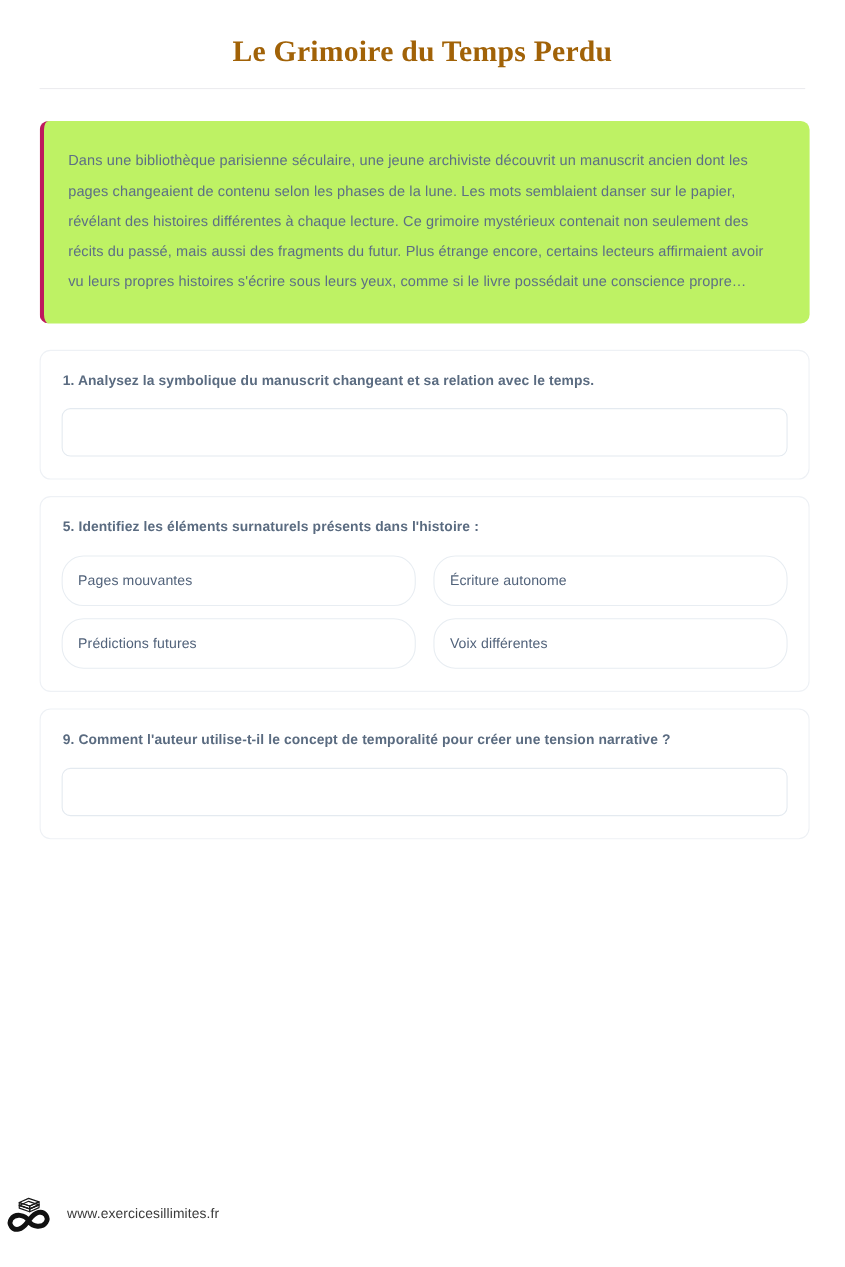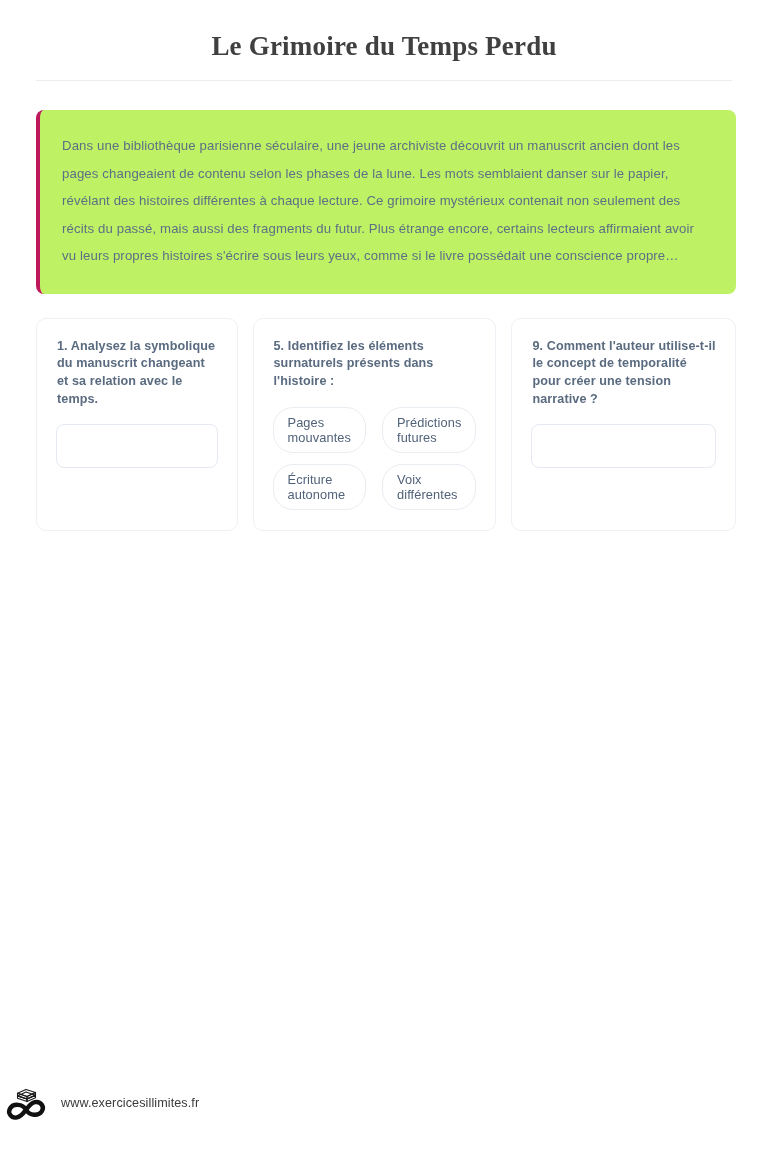--- a/index.html
+++ b/index.html
@@ -26,21 +26,21 @@
   }
 
   
   .header {
     padding: 22px 36px 0 36px;
   }
   .doc-title {
     font-family: "Liberation Serif", serif;
     font-size: 27px;
     font-weight: 700;
-    color: #404040;
+    color: #a16207;
     text-align: center;
     letter-spacing: 0.2px;
     margin: 0;
     padding: 8px 0 18px 0;
     line-height: 1.2;
   }
   .header-rule {
     height: 1px;
     width: 100%;
     background: #ececef;
@@ -62,21 +62,21 @@
     font-size: 13.2px;
     line-height: 2.08;
     color: #5d6f85;
     letter-spacing: 0.12px;
   }
 
   
   .questions {
     padding: 24px 32px 0 36px;
     display: flex;
-    flex-direction: row;
+    flex-direction: column;
     gap: 15px;
   }
   .q-card {
     border: 1px solid #eef1f5;
     border-radius: 10px;
     background: #ffffff;
     padding: 19px 19px 20px 19px;
   }
   .q-label {
     font-size: 12.6px;
@@ -160,22 +160,22 @@
 
     <div class="q-card">
       <p class="q-label">1. Analysez la symbolique du manuscrit changeant et sa relation avec le temps.</p>
       <input class="q-input" type="text" placeholder="" style="">
     </div>
 
     <div class="q-card">
       <p class="q-label">5. Identifiez les éléments surnaturels présents dans l'histoire :</p>
       <div class="options-grid">
         <div class="option-box">Pages mouvantes</div>
+        <div class="option-box">Écriture autonome</div>
         <div class="option-box">Prédictions futures</div>
-        <div class="option-box">Écriture autonome</div>
         <div class="option-box">Voix différentes</div>
       </div>
     </div>
 
     <div class="q-card">
       <p class="q-label">9. Comment l'auteur utilise-t-il le concept de temporalité pour créer une tension narrative ?</p>
       <input class="q-input" type="text" placeholder="" style="">
     </div>
 
 

